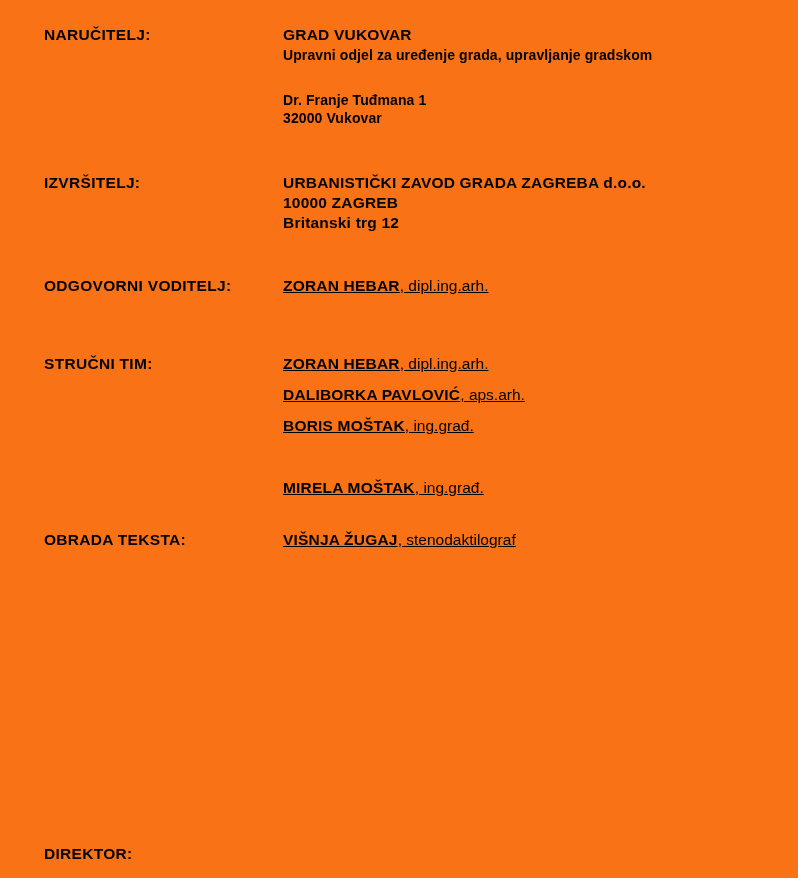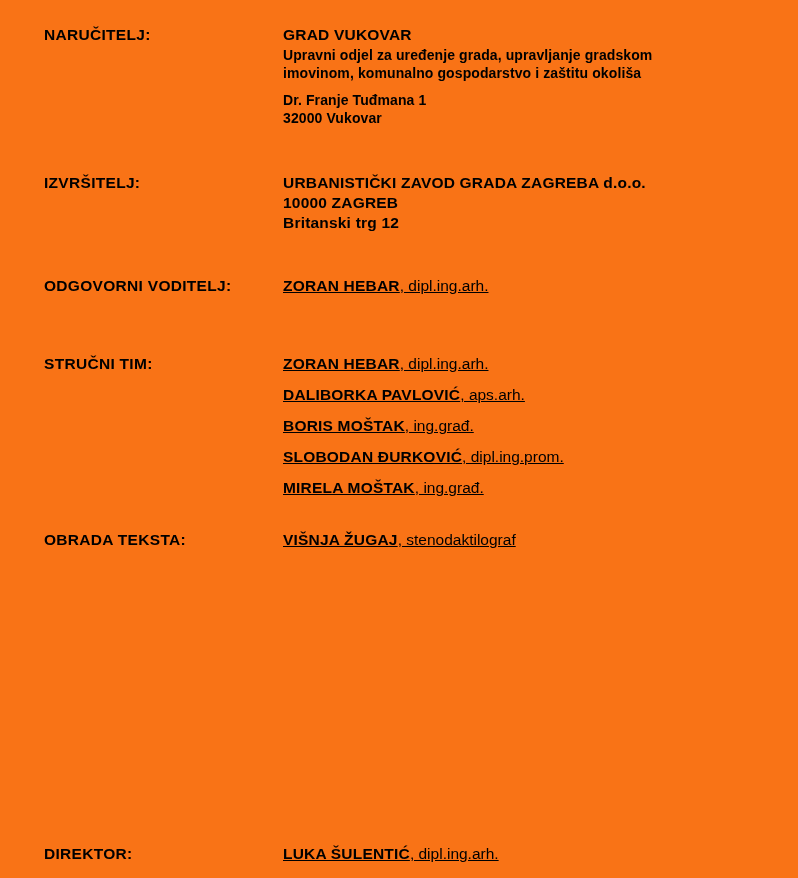--- a/index.html
+++ b/index.html
@@ -57,38 +57,35 @@
   }
 </style>
 </head>
 <body>
 
 <div class="page">
 
   <div class="line lbl" style="top:26px">NARUČITELJ:</div>
   <div class="line val-main" style="top:26px">GRAD VUKOVAR</div>
   <div class="line val-sec" style="top:47px">Upravni odjel za uređenje grada, upravljanje gradskom</div>
-  <div class="line val-sec" style="top:65px">imovinom, komunalno gospodarstvo i zaštitu okoliša</div>
   <div class="line val-sec" style="top:92px">Dr. Franje Tuđmana 1</div>
   <div class="line val-sec" style="top:110px">32000 Vukovar</div>
 
   <div class="line lbl" style="top:174px">IZVRŠITELJ:</div>
   <div class="line val-main" style="top:174px">URBANISTIČKI ZAVOD GRADA ZAGREBA d.o.o.</div>
   <div class="line val-main" style="top:194px"><span class="postal-prefix">10000 </span><span>ZAGREB</span></div>
   <div class="line val-main" style="top:214px">Britanski trg 12</div>
 
   <div class="line lbl" style="top:277px">ODGOVORNI VODITELJ:</div>
   <div class="line person" style="top:277px"><span class="name">ZORAN HEBAR</span><span class="suffix">, dipl.ing.arh.</span></div>
 
   <div class="line lbl" style="top:355px">STRUČNI TIM:</div>
   <div class="line person" style="top:355px"><span class="name">ZORAN HEBAR</span><span class="suffix">, dipl.ing.arh.</span></div>
   <div class="line person" style="top:386px"><span class="name">DALIBORKA PAVLOVIĆ</span><span class="suffix">, aps.arh.</span></div>
   <div class="line person" style="top:417px"><span class="name">BORIS MOŠTAK</span><span class="suffix">, ing.građ.</span></div>
-  <div class="line person" style="top:448px"><span class="name">SLOBODAN ĐURKOVIĆ</span><span class="suffix">, dipl.ing.prom.</span></div>
   <div class="line person" style="top:479px"><span class="name">MIRELA MOŠTAK</span><span class="suffix">, ing.građ.</span></div>
 
   <div class="line lbl" style="top:531px">OBRADA TEKSTA:</div>
   <div class="line person" style="top:531px"><span class="name">VIŠNJA ŽUGAJ</span><span class="suffix">, stenodaktilograf</span></div>
 
   <div class="line lbl" style="top:845px">DIREKTOR:</div>
-  <div class="line person" style="top:845px"><span class="name">LUKA ŠULENTIĆ</span><span class="suffix">, dipl.ing.arh.</span></div>
 
 </div>
 
 </body></html>

